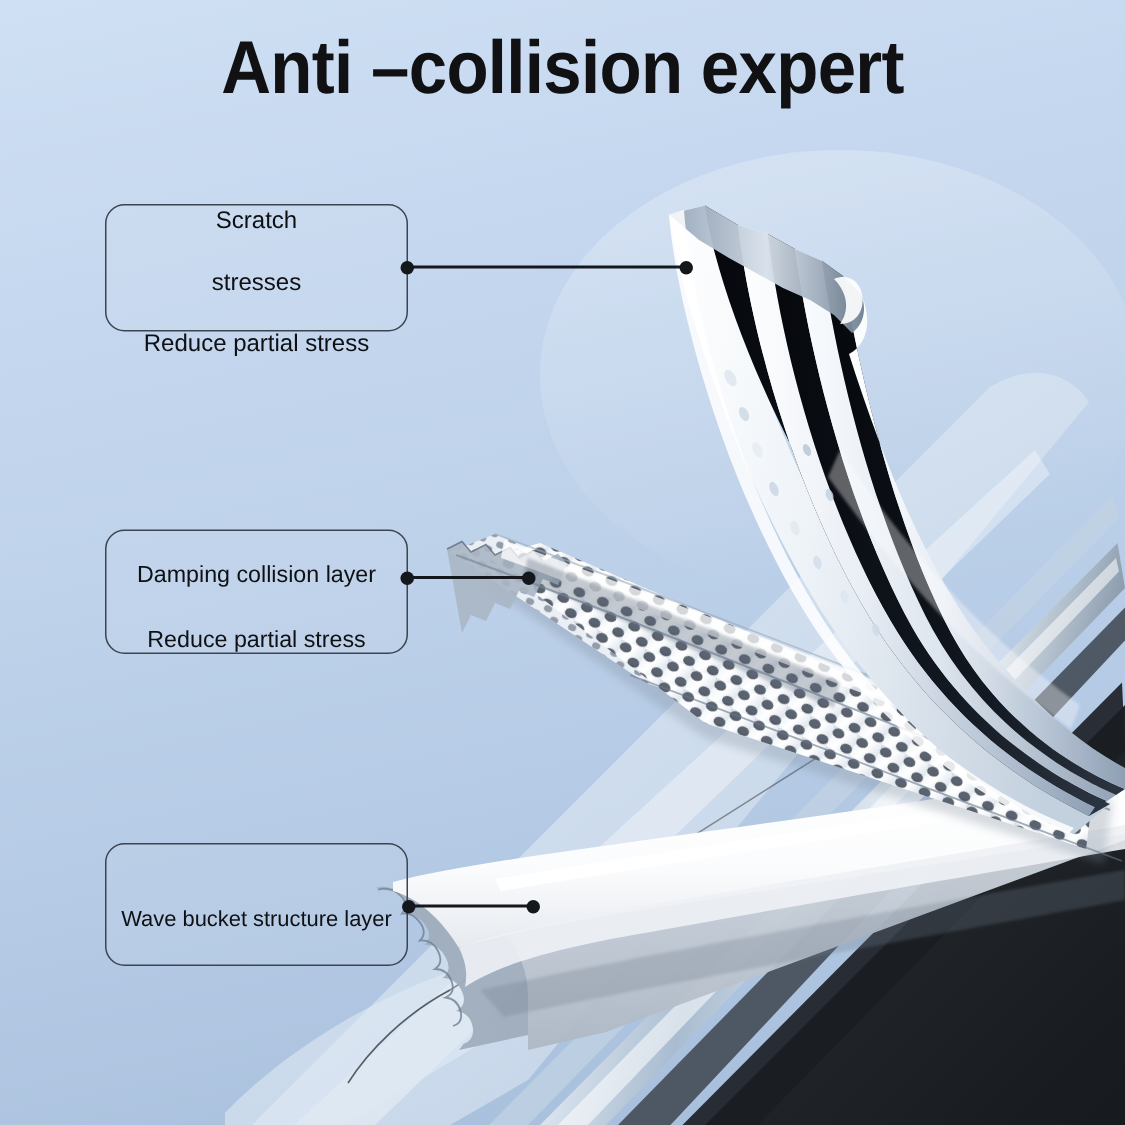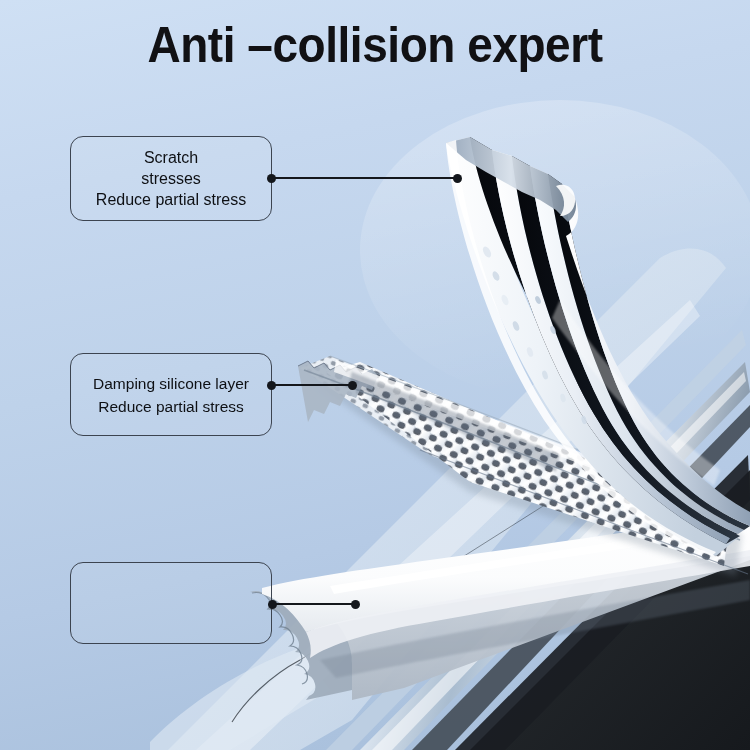--- a/index.html
+++ b/index.html
@@ -44,20 +44,21 @@
     display: flex;
     flex-direction: column;
     align-items: center;
     justify-content: center;
     color: #0e1014;
     text-align: center;
   }
   .callout .line {
     display: block;
     white-space: nowrap;
+    margin-top: 20px;
   }
   #callout-1 {
     left: 70px; top: 136px; width: 202px; height: 85px;
     font-size: 16px; line-height: 21px;
   }
   #callout-2 {
     left: 70px; top: 353px; width: 202px; height: 83px;
     font-size: 15.5px; line-height: 23px;
   }
   #callout-3 {
@@ -324,28 +325,29 @@
     <span class="line">Scratch</span>
     <span class="line">stresses</span>
     <span class="line">Reduce partial stress</span>
   </div>
   <div class="leader" id="leader-1">
     <span class="dot start"></span>
     <span class="dot end"></span>
   </div>
 
   <div class="callout" id="callout-2">
-    <span class="line">Damping silicone layer</span>
+    <span class="line">Damping collision layer</span>
     <span class="line">Reduce partial stress</span>
   </div>
   <div class="leader" id="leader-2">
     <span class="dot start"></span>
     <span class="dot end"></span>
   </div>
 
   <div class="callout" id="callout-3">
+    <span class="line">Wave bucket structure layer</span>
   </div>
   <div class="leader" id="leader-3">
     <span class="dot start"></span>
     <span class="dot end"></span>
   </div>
 
 </div>
 
 </body></html>

